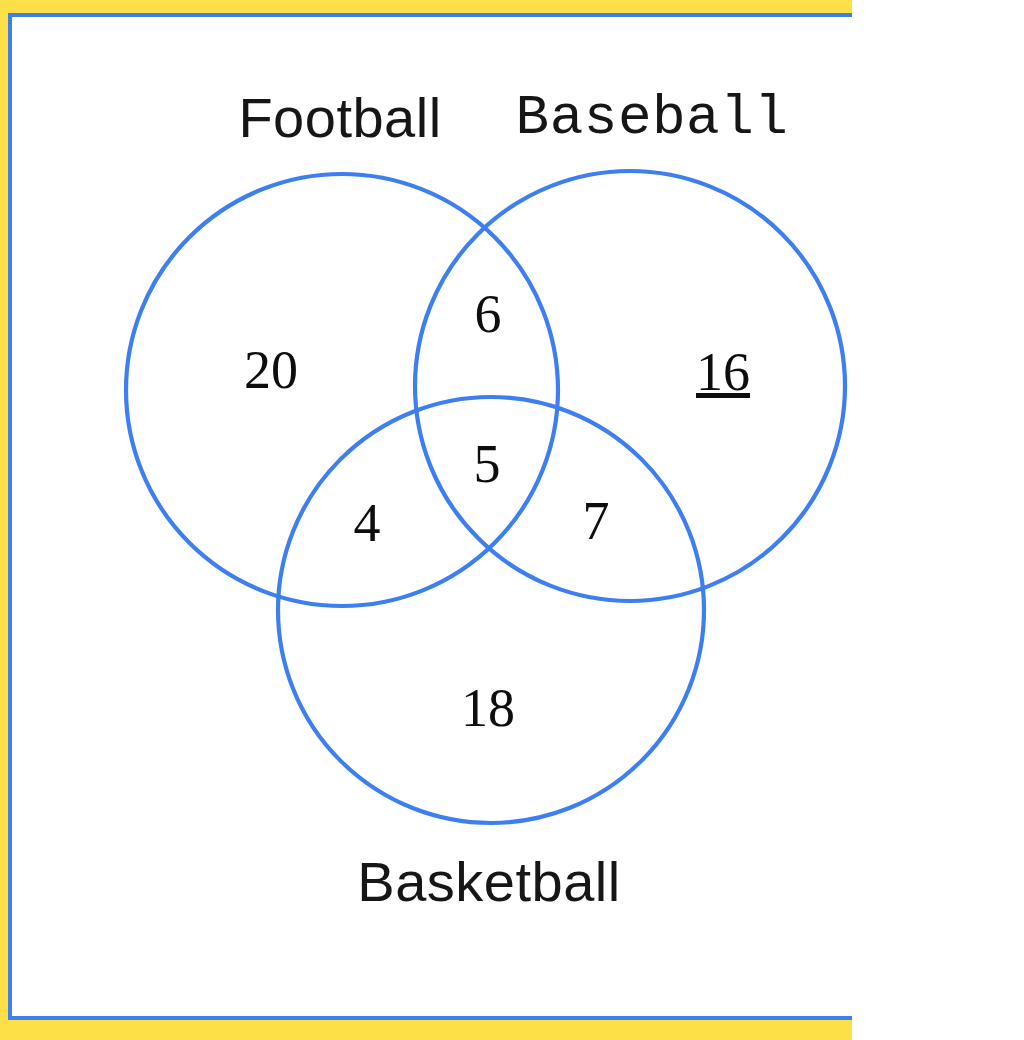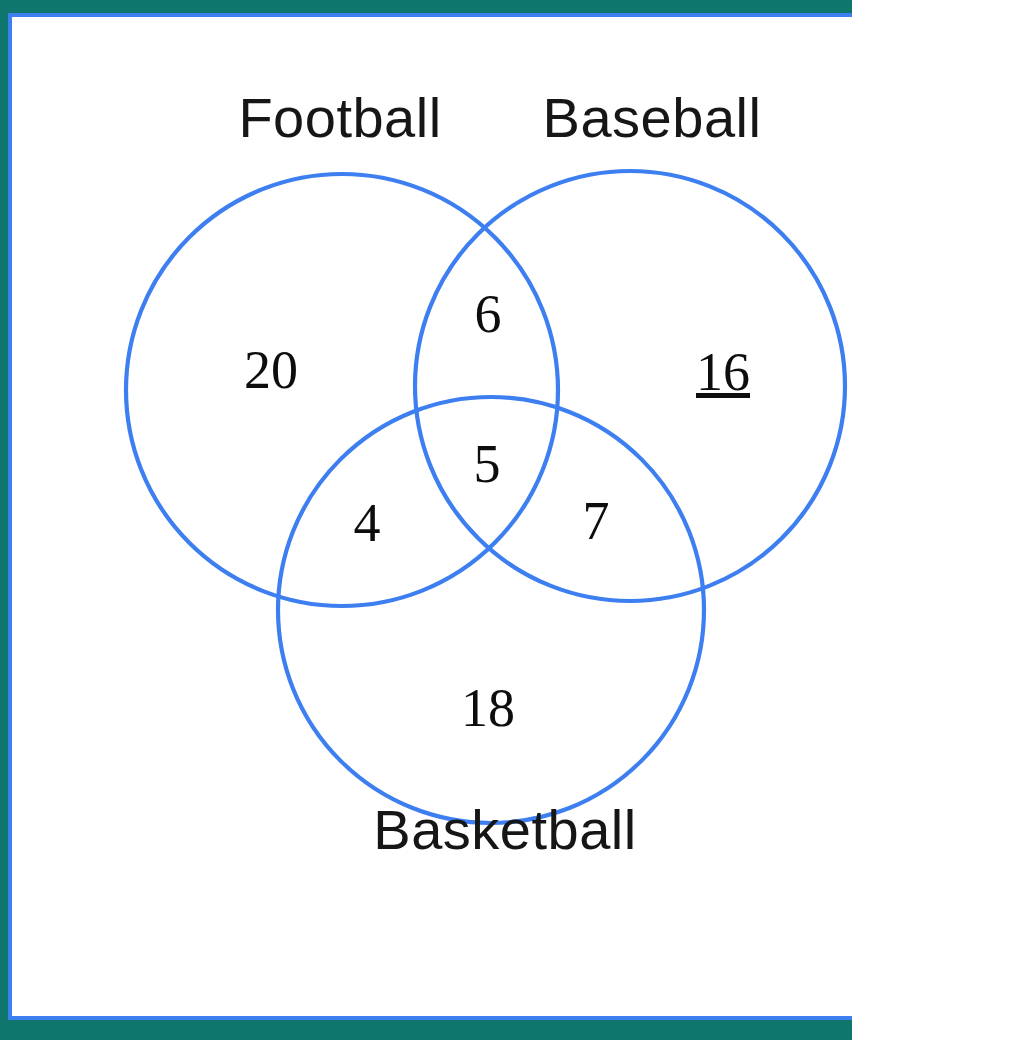--- a/index.html
+++ b/index.html
@@ -8,21 +8,21 @@
     padding: 0;
     background: #ffffff;
   }
   body {
     font-family: "Liberation Sans", sans-serif;
   }
   #stage {
     position: relative;
     width: 852px;
     height: 1040px;
-    background: #0f766e;
+    background: #fde047;
     overflow: hidden;
   }
   
   #outer-frame {
     position: absolute;
     left: 8px;
     top: 13px;
     width: 1007px;
     height: 1007px;
     border: 4px solid #3d7ff0;
@@ -75,23 +75,23 @@
   <div id="outer-frame"></div>
 
   <svg id="venn-svg" viewBox="0 0 1024 1040" aria-hidden="true">
     <circle class="venn-circle" cx="342" cy="390" r="216"></circle>
     <circle class="venn-circle" cx="630" cy="386" r="215"></circle>
     <circle class="venn-circle" cx="491" cy="610" r="213"></circle>
   </svg>
 
   <div class="set-label" style="left:340px; top:118px;">Football</div>
 
-  <div class="set-label" style="left:652px; top:118px;">Baseball</div>
+  <div class="set-label" style="left:652px; top:118px;font-family:Liberation Mono, monospace;">Baseball</div>
 
-  <div class="set-label" style="left:489px; top:830px;margin-left:16px;">Basketball</div>
+  <div class="set-label" style="left:489px; top:882px;">Basketball</div>
 
   <div class="region-value" style="left:271px; top:370px;text-align:center;">20</div>
 
   <div class="region-value" style="left:723px; top:372px;text-decoration:underline;">16</div>
 
   <div class="region-value" style="left:488px; top:708px;">18</div>
 
   <div class="region-value" style="left:488px; top:314px;">6</div>
 
   <div class="region-value" style="left:367px; top:523px;">4</div>

